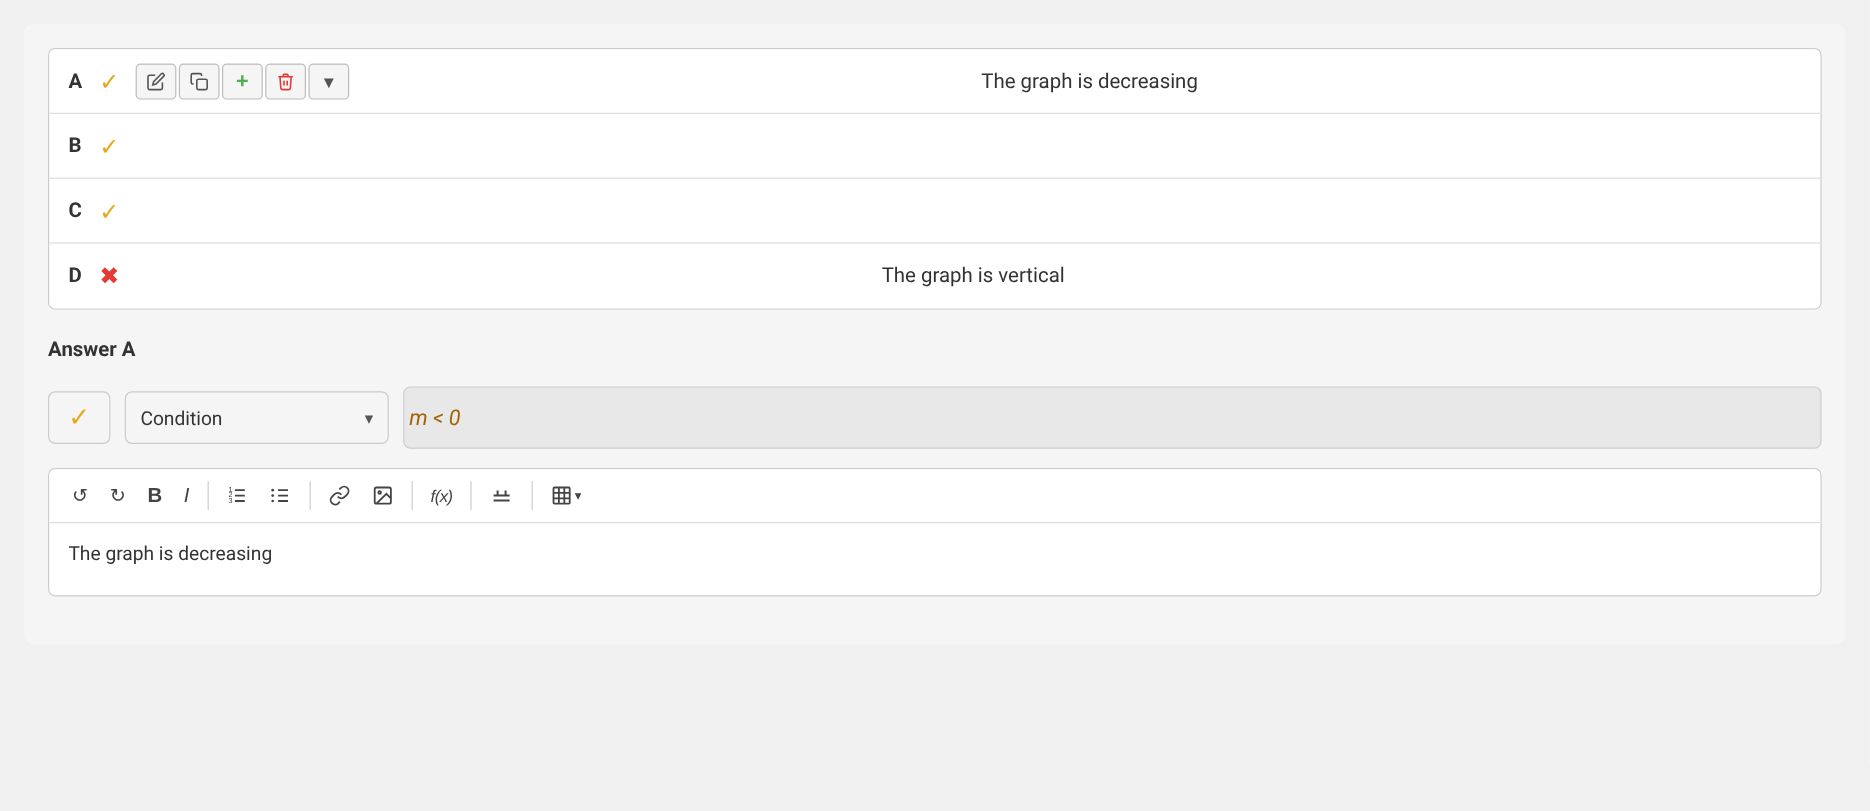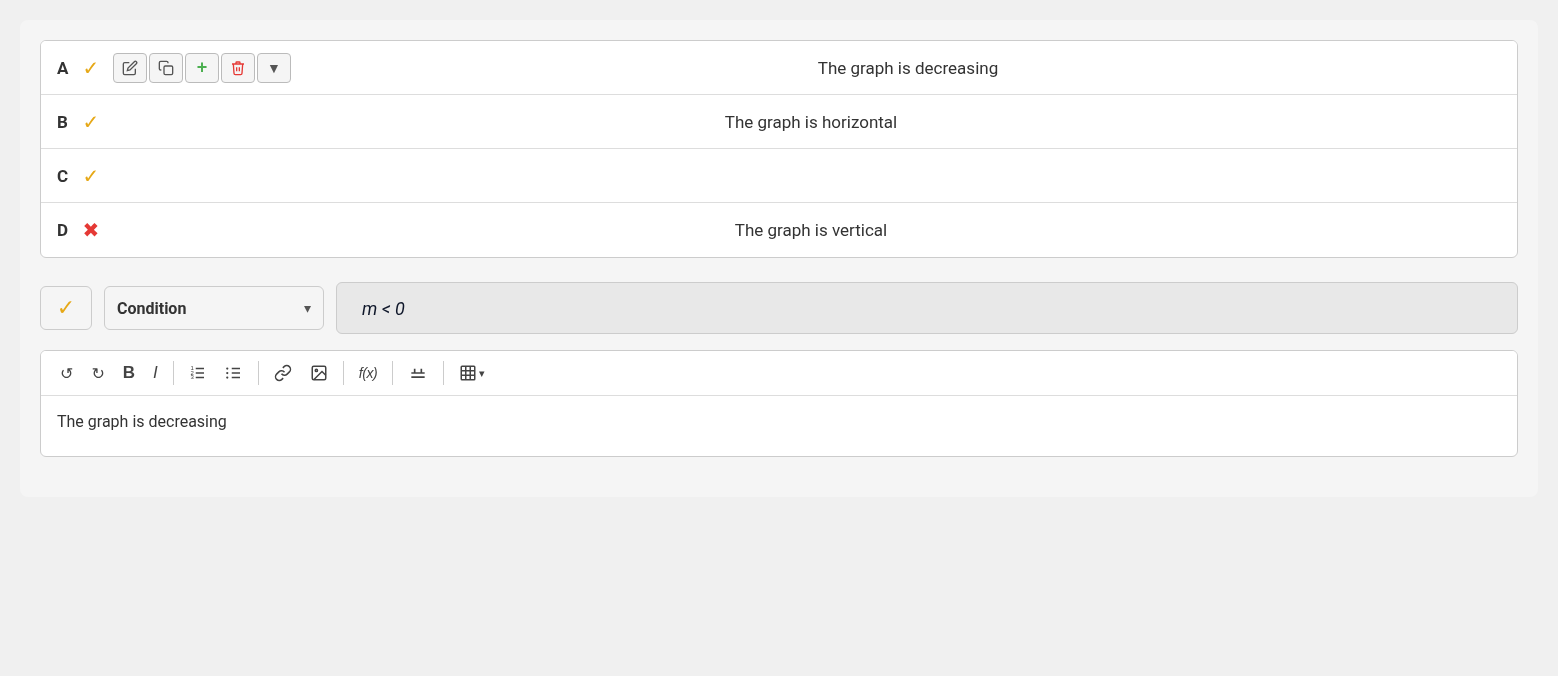--- a/index.html
+++ b/index.html
@@ -153,40 +153,39 @@
       padding: 0 12px;
       gap: 8px;
       cursor: pointer;
       min-width: 220px;
     }
 
     .condition-dropdown span.label {
       flex: 1;
       font-size: 16px;
       color: #333;
-      font-weight: bold;
     }
 
     .condition-dropdown span.arrow {
       color: #555;
       font-size: 14px;
     }
 
     .math-input {
       flex: 1;
       background: #e8e8e8;
       border: 1px solid #ccc;
       border-radius: 6px;
       height: 52px;
       display: flex;
       align-items: center;
-      padding: 0 25px;
+      padding: 0 4px;
       font-size: 18px;
       font-style: italic;
-      color: #0f172a;
+      color: #a16207;
     }
 
     
     .editor-container {
       border: 1px solid #ccc;
       border-radius: 6px;
       background: #fff;
       overflow: hidden;
       margin-left: 0;
     }
@@ -285,37 +284,37 @@
           </svg>
         </button>
         <button class="toolbar-btn" title="Move Down">▼</button>
       </div>
       <span class="option-text">The graph is decreasing</span>
     </div>
 
     <div class="option-row">
       <span class="option-label">B</span>
       <span class="option-check check-orange">✓</span>
-      <span class="option-text">The graph is horizontal</span>
     </div>
 
     <div class="option-row">
       <span class="option-label">C</span>
       <span class="option-check check-orange">✓</span>
     </div>
 
     <div class="option-row">
       <span class="option-label">D</span>
       <span class="option-check check-red">✖</span>
       <span class="option-text">The graph is vertical</span>
     </div>
 
   </div>
 
   <div class="answer-section">
+    <div class="answer-title">Answer A</div>
 
     <div class="condition-row">
       <button class="condition-check-btn">
         <span class="check-orange">✓</span>
       </button>
       <div class="condition-dropdown">
         <span class="label">Condition</span>
         <span class="arrow">▾</span>
       </div>
       <div class="math-input">

